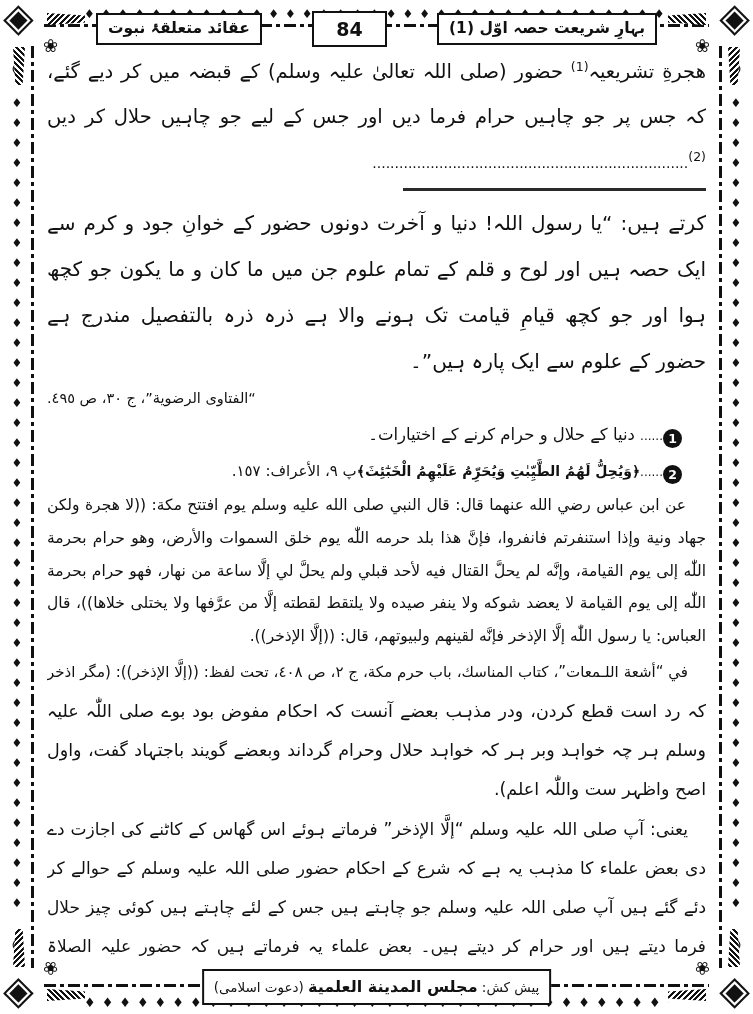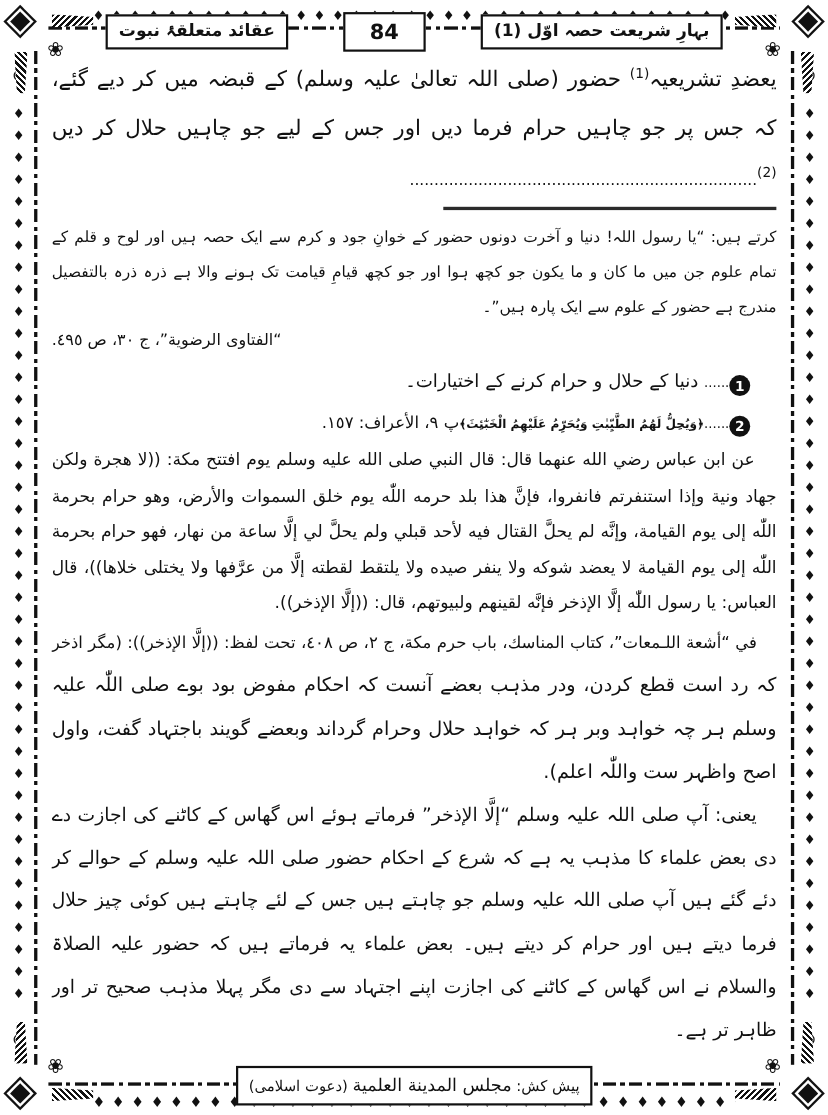--- a/index.html
+++ b/index.html
@@ -45,37 +45,37 @@
     align-items:center;z-index:3;}
   .hbox{background:#fff;border:2px solid #111;direction:rtl;text-align:left;
     padding:2px 10px;font-size:15.5px;font-weight:bold;line-height:1.5;white-space:nowrap;margin-top:20px;}
   .hbox.page-num{font-size:19px;padding:2px 22px;font-family:"DejaVu Sans",sans-serif;}
   .hspacer{flex:1;}
   .hedge{width:52px;}
   
   .footer-box{position:absolute;bottom:9px;left:50%;transform:translateX(-50%);
     background:#fff;border:2px solid #111;direction:rtl;white-space:nowrap;
     padding:3px 10px;font-size:13.5px;z-index:3;line-height:1.6;}
-  .footer-box .pub{font-weight:normal;font-size:16px;}
+  .footer-box .pub{font-weight:bold;font-size:16px;}
   
   .content{position:absolute;top:50px;left:47px;right:47px;bottom:48px;direction:rtl;
     overflow:hidden;z-index:2;}
   p{margin:0;}
   .main-p{font-size:19.5px;line-height:2.3;text-align:justify;}
   sup.fnm{font-size:12.5px;vertical-align:super;}
   .dots{letter-spacing:2px;font-size:14px;color:#111;}
   .fn-sep{height:3px;background:#2a2a2a;width:46%;margin:3px 0 9px auto;}
-  .fnote-p{font-size:14px;line-height:2.3;text-align:justify;}
+  .fnote-p{font-size:20px;line-height:2.3;text-align:justify;}
   .ref-left{font-size:14.5px;line-height:2.0;text-align:left;direction:rtl;margin-bottom:4px;}
   .note-p{font-size:16.5px;line-height:2.15;padding-right:24px;margin-bottom:1px;}
   .circle-num{display:inline-block;width:19px;height:19px;border-radius:50%;background:#111;
     color:#fff;text-align:center;line-height:19px;font-size:12.5px;font-weight:bold;
     font-family:"DejaVu Sans",sans-serif;vertical-align:-3px;}
   .note-dots{letter-spacing:1px;font-size:12px;}
-  .verse{font-weight:bold;font-size:11px;}
+  .verse{font-weight:bold;font-size:14px;}
   .naskh{font-size:15px;}
   .hadith-p{font-size:15.5px;line-height:2.1;text-align:justify;text-indent:20px;}
   .ref-right{font-size:14.5px;line-height:2.1;}
   .mixed-p{font-size:17.5px;line-height:2.25;text-align:justify;text-indent:18px;}
   .urdu-p{font-size:17px;line-height:2.3;text-align:justify;text-indent:18px;}
 </style>
 </head>
 <body>
 
 <div class="page">
@@ -123,21 +123,21 @@
     <div class="hbox">عقائد متعلقۂ نبوت</div>
     <div class="hspacer"></div>
     <div class="hbox page-num">84</div>
     <div class="hspacer"></div>
     <div class="hbox">بہارِ شریعت حصہ اوّل (1)</div>
     <div class="hedge"></div>
   </div>
 
   <div class="content">
 
-    <p class="main-p"><span>يعضدِ تشریعیہ</span><sup class="fnm">(1)</sup><span> حضور (صلی اللہ تعالیٰ علیہ وسلم) کے قبضہ میں کر دیے گئے، کہ جس پر جو چاہیں حرام فرما دیں اور جس کے لیے جو چاہیں حلال کر دیں </span><sup class="fnm">(2)</sup><span class="dots">.......................................................................</span></p>
+    <p class="main-p"><span>هجرةِ تشریعیہ</span><sup class="fnm">(1)</sup><span> حضور (صلی اللہ تعالیٰ علیہ وسلم) کے قبضہ میں کر دیے گئے، کہ جس پر جو چاہیں حرام فرما دیں اور جس کے لیے جو چاہیں حلال کر دیں </span><sup class="fnm">(2)</sup><span class="dots">.......................................................................</span></p>
 
     <div class="fn-sep"></div>
 
     <p class="fnote-p">کرتے ہیں: “یا رسول اللہ! دنیا و آخرت دونوں حضور کے خوانِ جود و کرم سے ایک حصہ ہیں اور لوح و قلم کے تمام علوم جن میں ما کان و ما یکون جو کچھ ہوا اور جو کچھ قیامِ قیامت تک ہونے والا ہے ذرہ ذرہ بالتفصیل مندرج ہے حضور کے علوم سے ایک پارہ ہیں”۔</p>
     <p class="ref-left">“الفتاوى الرضوية”، ج ٣٠، ص ٤٩٥.</p>
 
     <p class="note-p"><span class="circle-num">1</span><span class="note-dots">......</span> <span>دنیا کے حلال و حرام کرنے کے اختیارات۔</span></p>
 
     <p class="note-p"><span class="circle-num">2</span><span class="note-dots">......</span><span class="verse">﴿وَيُحِلُّ لَهُمُ الطَّيِّبٰتِ وَيُحَرِّمُ عَلَيْهِمُ الْخَبٰٓئِثَ﴾</span><span class="naskh">پ ۹، الأعراف: ١٥٧.</span></p>
 

